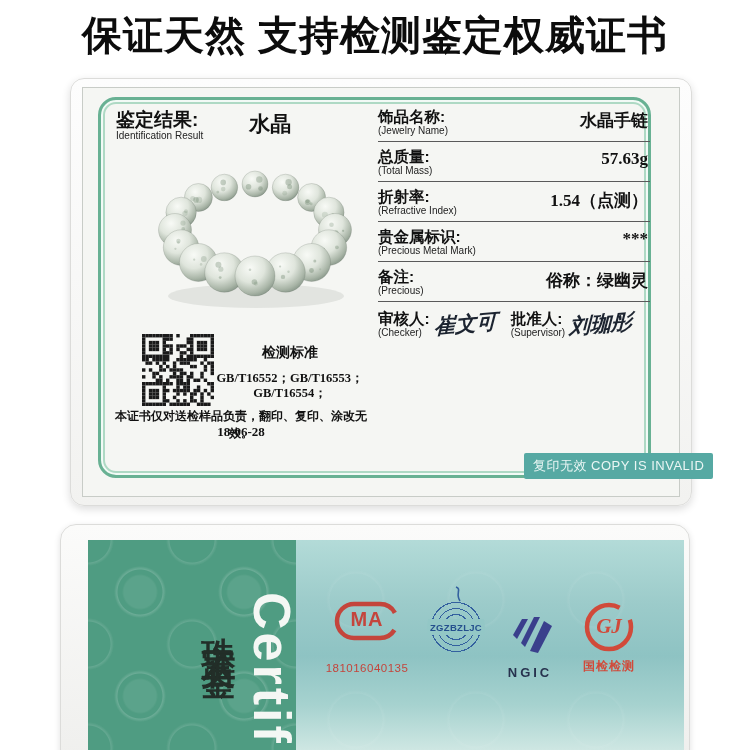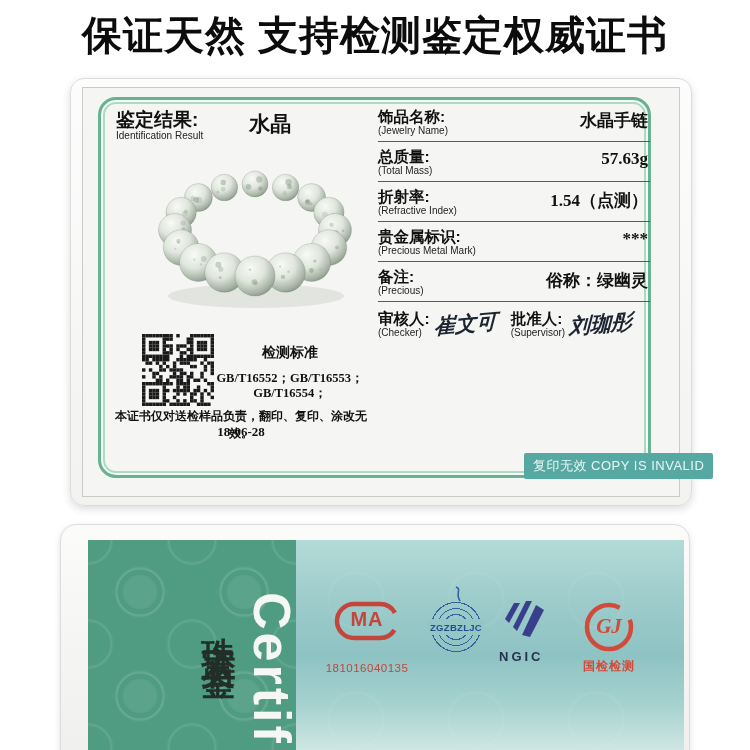--- a/index.html
+++ b/index.html
@@ -87,21 +87,21 @@
   .cma-number{margin-top:7px;font-size:11.5px;font-weight:normal;color:var(--cma,#c4453c);letter-spacing:.5px;}
 
   .logo-zgzb{position:absolute;left:366px;top:73px;width:58px;}
   .zgzb-circle{position:relative;width:58px;height:58px;border-radius:50%;overflow:hidden;
     background:repeating-radial-gradient(circle at 50% 50%, var(--zgzb,#33609f) 0 1px, rgba(255,255,255,0) 1px 6px);}
   .zgzb-band{position:absolute;left:0;top:21px;width:58px;height:16px;background:#93c7c6;
     display:flex;align-items:center;justify-content:center;}
   .zgzb-band span{font-size:9.5px;font-weight:bold;color:#244f8d;letter-spacing:.3px;}
   .zgzb-squiggle{position:absolute;left:26px;top:-12px;}
 
-  .logo-ngic{position:absolute;left:438px;top:72px;width:62px;}
+  .logo-ngic{position:absolute;left:438px;top:88px;width:62px;text-align:center;}
   .ngic-text{margin-top:4px;font-size:13px;font-weight:bold;color:#27324e;letter-spacing:3px;}
 
   .logo-gj{position:absolute;left:512px;top:76px;width:72px;text-align:center;}
   .gj-ring{position:relative;width:52px;height:52px;margin:0 auto;}
   .gj-text{position:absolute;left:0;top:13px;width:52px;text-align:center;font-style:italic;
     font-size:21px;font-weight:bold;color:var(--gj,#d14a3a);font-family:"Liberation Serif","DejaVu Serif",serif;}
   .gj-caption{margin-top:5px;font-size:12px;font-weight:bold;color:var(--gj,#d14a3a);letter-spacing:1px;}
 </style>
 </head>
 <body>

